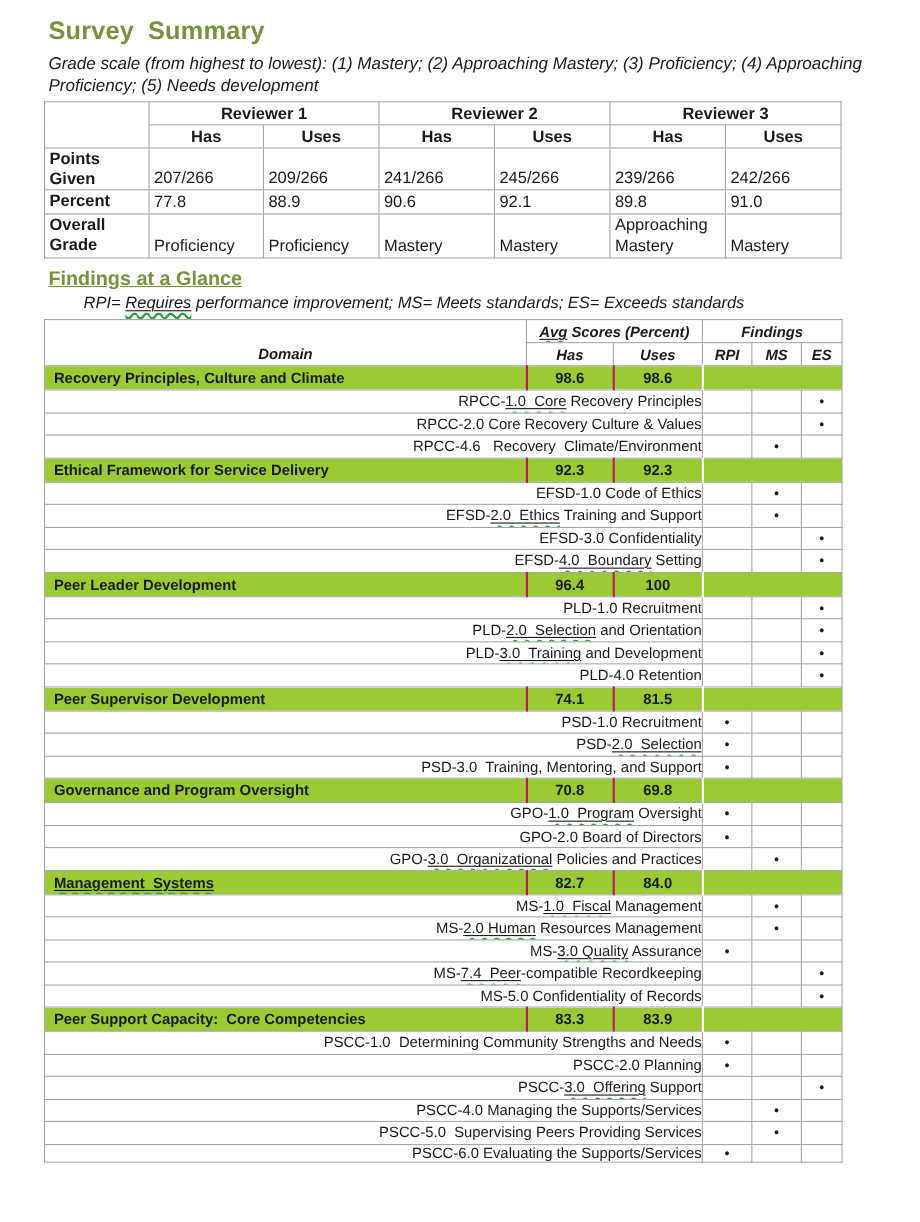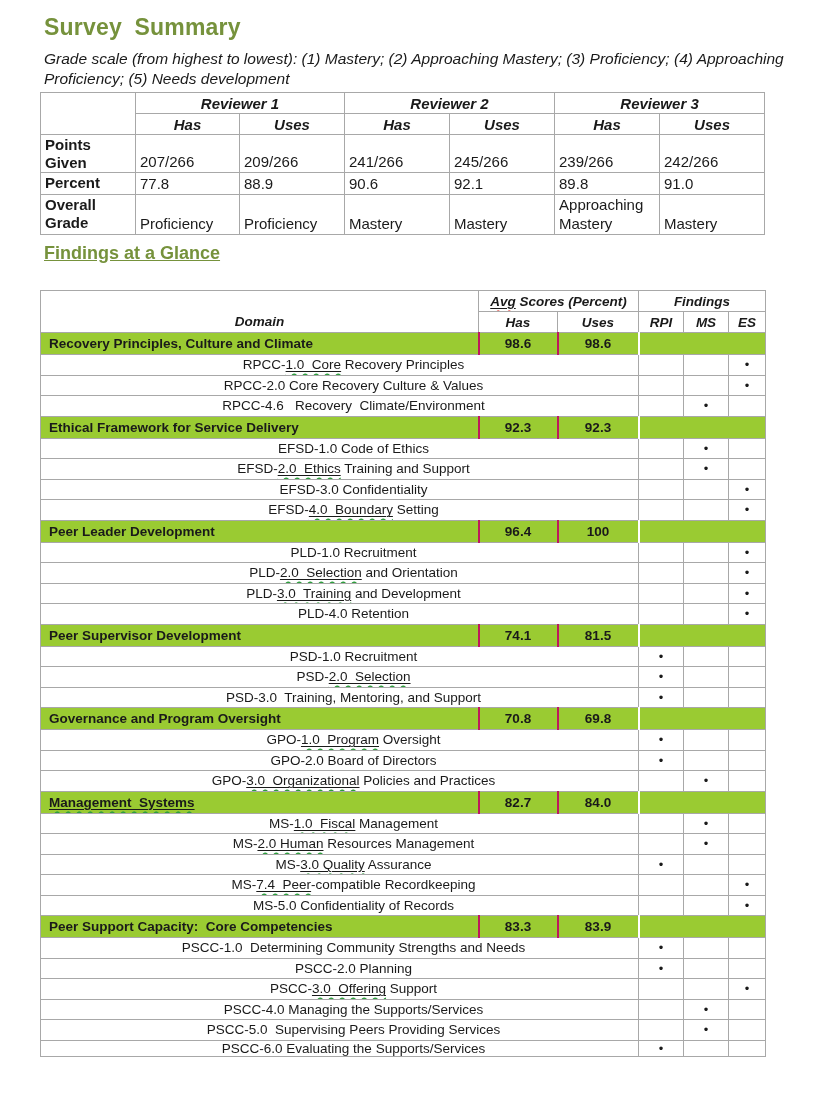--- a/index.html
+++ b/index.html
@@ -9,42 +9,42 @@
   html,body{margin:0;padding:0;background:#fff;}
   .page{position:relative;width:836px;height:1111px;background:#fff;overflow:hidden;
         font-family:"Liberation Sans",sans-serif;color:var(--ink);}
   h1.title{position:absolute;left:44px;top:14px;margin:0;font-size:23px;font-weight:bold;
         color:var(--olive);word-spacing:6px;letter-spacing:.2px;}
   p.gradescale{position:absolute;left:44px;top:49px;width:778px;margin:0;
         font-style:italic;font-size:15.5px;line-height:19.5px;}
   table.summary{position:absolute;left:40px;top:92px;width:724px;border-collapse:collapse;
         table-layout:fixed;font-size:15px;}
   table.summary th,table.summary td{border:1px solid var(--border);padding:0 4px;overflow:hidden;}
-  table.summary thead th{font-weight:bold;font-style:italic;text-align:center;vertical-align:middle;}
+  table.summary thead th{font-weight:bold;text-align:center;vertical-align:middle;}
   table.summary thead tr.r1 th{height:20px;}
   table.summary thead tr.r2 th{height:20px;}
   table.summary tbody th{font-weight:bold;text-align:left;vertical-align:top;line-height:18px;padding-top:1px;}
   table.summary tbody td{text-align:left;vertical-align:bottom;padding-right:9px;padding-bottom:1px;line-height:19px;}
   table.summary tr.row-points_given th,table.summary tr.row-points_given td{height:35px;}
   table.summary tr.row-percent th,table.summary tr.row-percent td{height:20px;}
   table.summary tr.row-overall_grade th,table.summary tr.row-overall_grade td{height:37px;}
   h2.fheading{position:absolute;left:44px;top:243px;margin:0;font-size:18px;font-weight:bold;color:var(--olive);text-decoration:underline;}
   p.legend{position:absolute;left:76px;top:267px;margin:0;font-style:italic;font-size:15px;white-space:pre;}
   .findings-wrap{position:absolute;left:40px;top:290px;width:727px;height:772px;overflow:hidden;}
   table.findings{width:725px;border-collapse:collapse;table-layout:fixed;font-size:13.5px;}
   table.findings th,table.findings td{border:1px solid var(--border);padding:0;overflow:hidden;}
   table.findings thead th{font-weight:bold;font-style:italic;text-align:center;height:20px;vertical-align:middle;white-space:pre;}
   table.findings thead th.domain-h{vertical-align:bottom;padding-bottom:3px;margin-left:18px;}
   tr.sec td{background:var(--green);font-weight:bold;height:21px;}
   tr.sec td.dcell{text-align:left;padding-left:8px;white-space:pre;}
   tr.sec td.vcell{text-align:center;}
   tr.sec td.fcell{border-left:2px solid #fff;}
   tr.sec td.vcell{border-left:2px solid #be185d;}
   tr.item td{height:19.5px;}
-  tr.item td.lbl{text-align:center;padding-left:28px;white-space:pre;}
+  tr.item td.lbl{text-align:right;padding-left:28px;white-space:pre;}
   tr.item td.dot{text-align:center;font-size:13px;line-height:13px;}
   table.findings tr.item:last-child td{height:15px;line-height:15px;vertical-align:top;}
   .u{text-decoration:underline solid var(--ink) 1px;text-underline-offset:2px;}
   .w{text-decoration:underline wavy var(--wavy-green) 1.5px;text-underline-offset:4px;}
 </style>
 </head>
 <body>
 
 <div class="page">
   <h1 class="title">Survey Summary</h1>
@@ -102,20 +102,21 @@
           <td>Mastery</td>
           <td>Mastery</td>
           <td>Approaching Mastery</td>
           <td>Mastery</td>
         </tr>
       </tbody>
   </table>
 
   <h2 class="fheading">Findings at a Glance</h2>
 
+  <p class="legend"><span>RPI= </span><span class="u"><span class="w">Requires</span></span><span> performance improvement; MS= Meets standards; ES= Exceeds standards</span></p>
 
   <div class="findings-wrap">
     <table class="findings">
       <colgroup>
           <col style="width:438px">
           <col style="width:79px">
           <col style="width:81px">
           <col style="width:45px">
           <col style="width:45px">
           <col style="width:37px">

